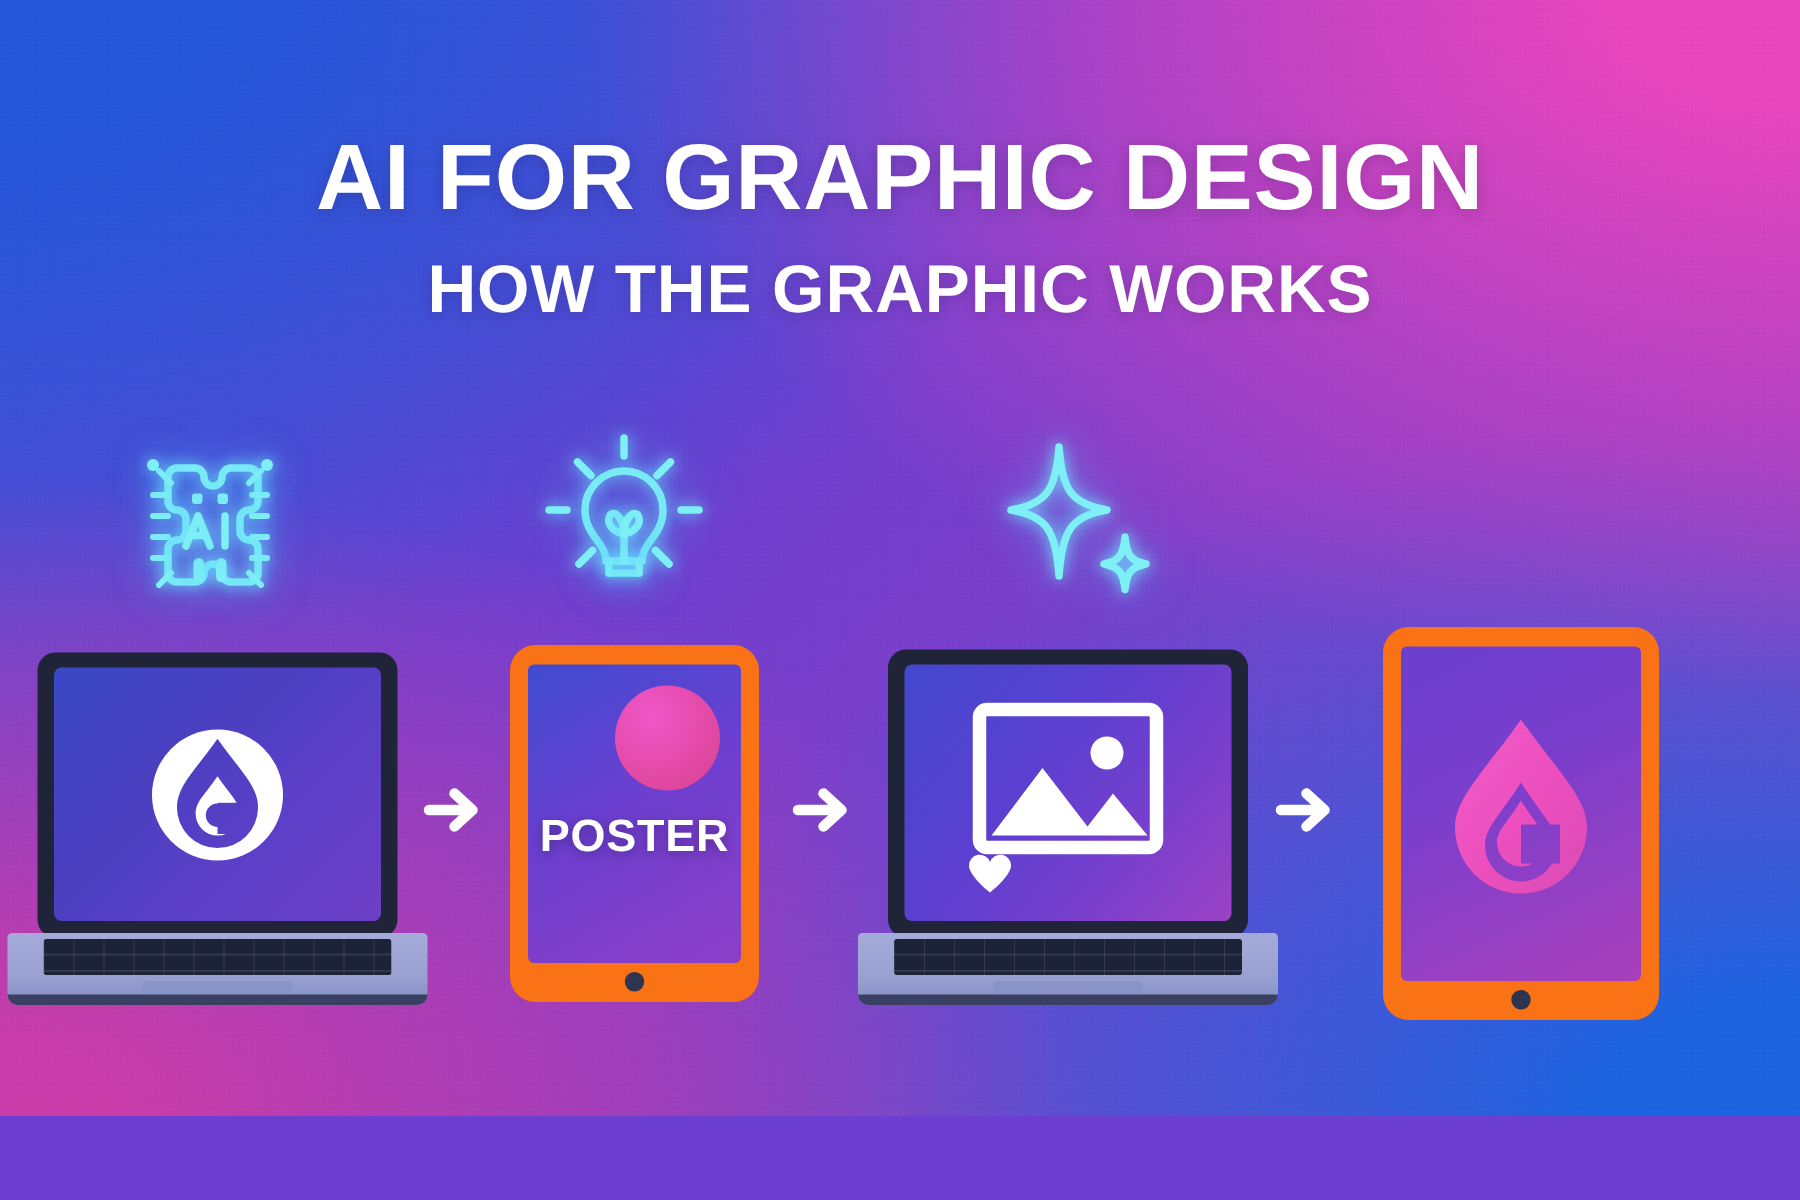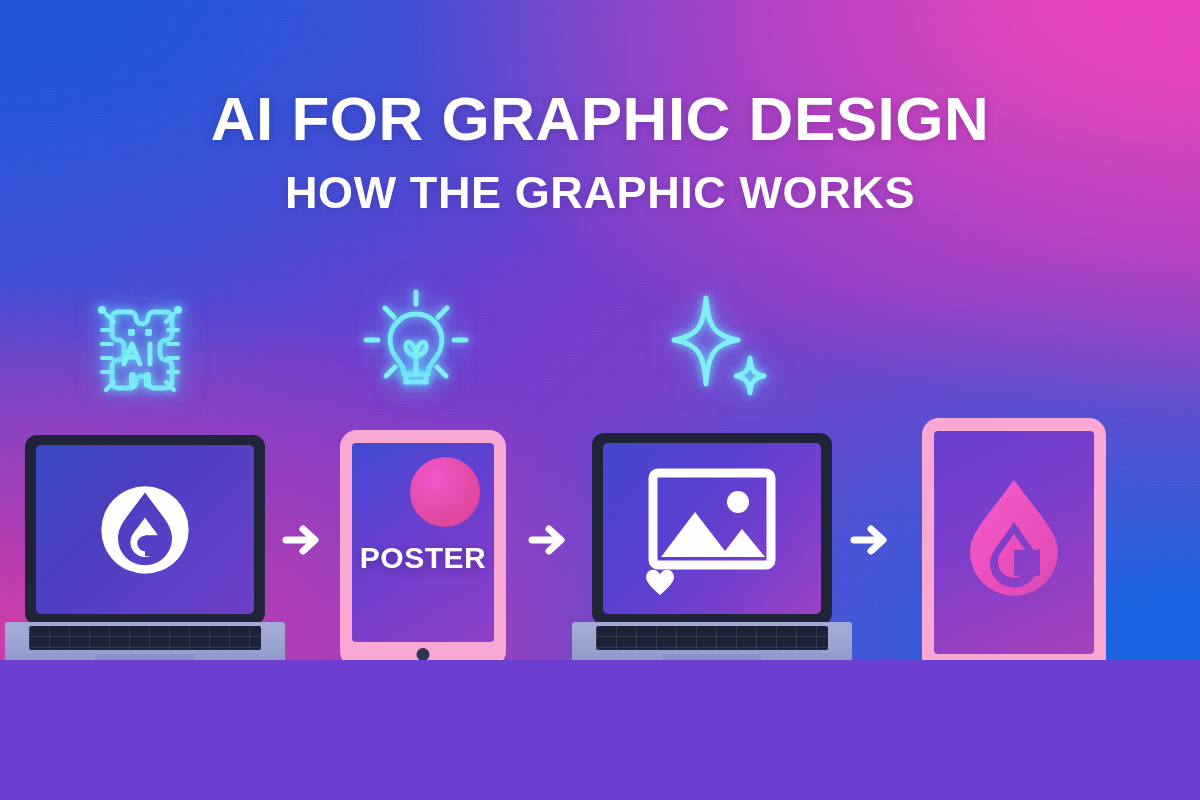--- a/index.html
+++ b/index.html
@@ -4,21 +4,21 @@
 <style>
   * { margin:0; padding:0; box-sizing:border-box; }
   html,body { width:1200px; height:800px; overflow:hidden; }
   body {
     font-family:"Liberation Sans", sans-serif;
     position:relative;
     background:#6c3fd0;
   }
   #stage {
     position:absolute; inset:0;
-    width:1200px; height:660px;
+    width:1200px; height:744px;
     overflow:hidden;
   }
   
   .bg-base {
     position:absolute; inset:0;
     background:
       radial-gradient(130% 120% at 100% 0%,   #e845bd 0%, #e845bd 8%, rgba(232,69,189,0) 52%),
       radial-gradient(120% 115% at 0% 100%,   #c93ca9 0%, #c93ca9 6%, rgba(201,60,169,0) 50%),
       radial-gradient(115% 110% at 0% 0%,     #2456d8 0%, #2456d8 10%, rgba(36,86,216,0) 55%),
       radial-gradient(120% 115% at 100% 100%, #1b63e0 0%, #1b63e0 9%, rgba(27,99,224,0) 55%),
@@ -100,21 +100,21 @@
     background-image:
       linear-gradient(90deg, rgba(255,255,255,.10) 1px, transparent 1px),
       linear-gradient(0deg, rgba(255,255,255,.10) 1px, transparent 1px);
     background-size:20px 100%, 100% 11px;
   }
   .trackpad { position:absolute; background:#8a93c8; border-radius:3px; }
 
   
   .tablet {
     position:absolute;
-    background:#f9a8d4;
+    background:#f97316;
     border-radius:17px;
     padding:13px 12px 26px 12px;
   }
   .tscreen { width:100%; height:100%; border-radius:4px; overflow:hidden; position:relative; }
   .scr-t1 { background:linear-gradient(150deg,#3f4bd0 0%,#6b3fd0 45%,#7c3fcc 70%,#8c3fc8 100%); }
   .scr-t2 { background:linear-gradient(155deg,#6a3fcf 0%,#7a3ecc 40%,#9340c3 72%,#a93fbb 100%); }
   .home-btn {
     position:absolute; left:50%; transform:translateX(-50%);
     bottom:7px; width:13px; height:13px; border-radius:50%;
     background:#2e3550;

